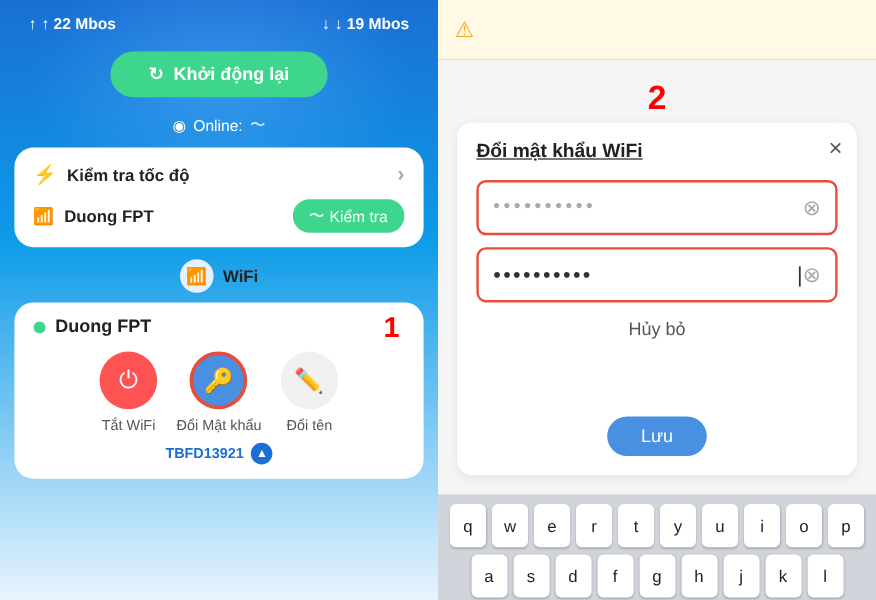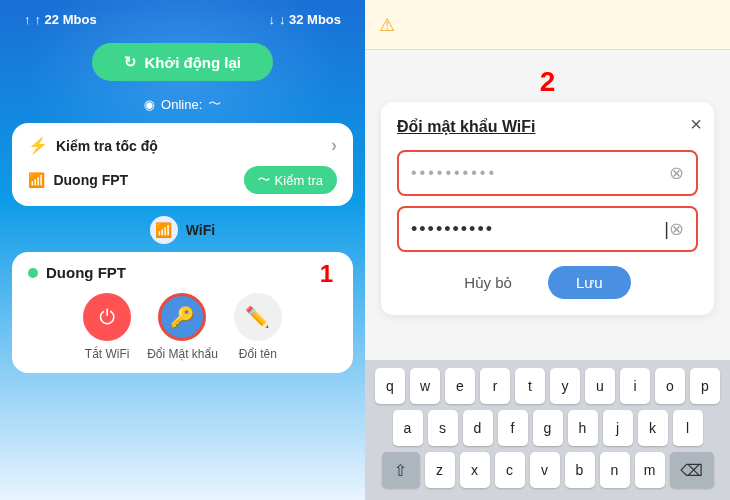--- a/index.html
+++ b/index.html
@@ -344,22 +344,23 @@
     .pw-clear {
       color: #aaa;
       font-size: 18px;
       cursor: pointer;
     }
 
     .dialog-actions {
       display: flex;
       justify-content: center;
       align-items: center;
-      gap: 36px;
+      gap: 64px;
       margin-top: 14px;
+      flex-direction: column;
     }
 
     .step-number-2 {
       color: red;
       font-size: 28px;
       font-weight: 700;
       text-align: center;
       margin-bottom: 4px;
     }
 
@@ -426,21 +427,21 @@
 <div class="left-panel">
   <div class="left-bg-circle"></div>
 
   <div class="speed-row">
     <div class="speed-item">
       <span>↑</span>
       <span>↑ 22 Mbos</span>
     </div>
     <div class="speed-item">
       <span>↓</span>
-      <span>↓ 32 Mbos</span>
+      <span>↓ 19 Mbos</span>
     </div>
   </div>
 
   <button class="restart-btn">
     <span>↻</span>
     <span>Khởi động lại</span>
   </button>
 
   <div class="online-row">
     <span>◉</span>
@@ -488,20 +489,24 @@
       <div class="action-btn">
         <div class="btn-icon blue-outlined">🔑</div>
         <span>Đổi Mật khẩu</span>
       </div>
       <div class="action-btn">
         <div class="btn-icon gray">✏️</div>
         <span>Đổi tên</span>
       </div>
     </div>
 
+    <div class="device-id-row">
+      <span>TBFD13921</span>
+      <div class="chevron-up">▲</div>
+    </div>
   </div>
 </div>
 
 <div class="right-panel">
   <div class="warning-banner">
     <span class="warning-icon">⚠</span>
   </div>
 
   <div class="dialog-area">
     <div class="step-number-2">2</div>

